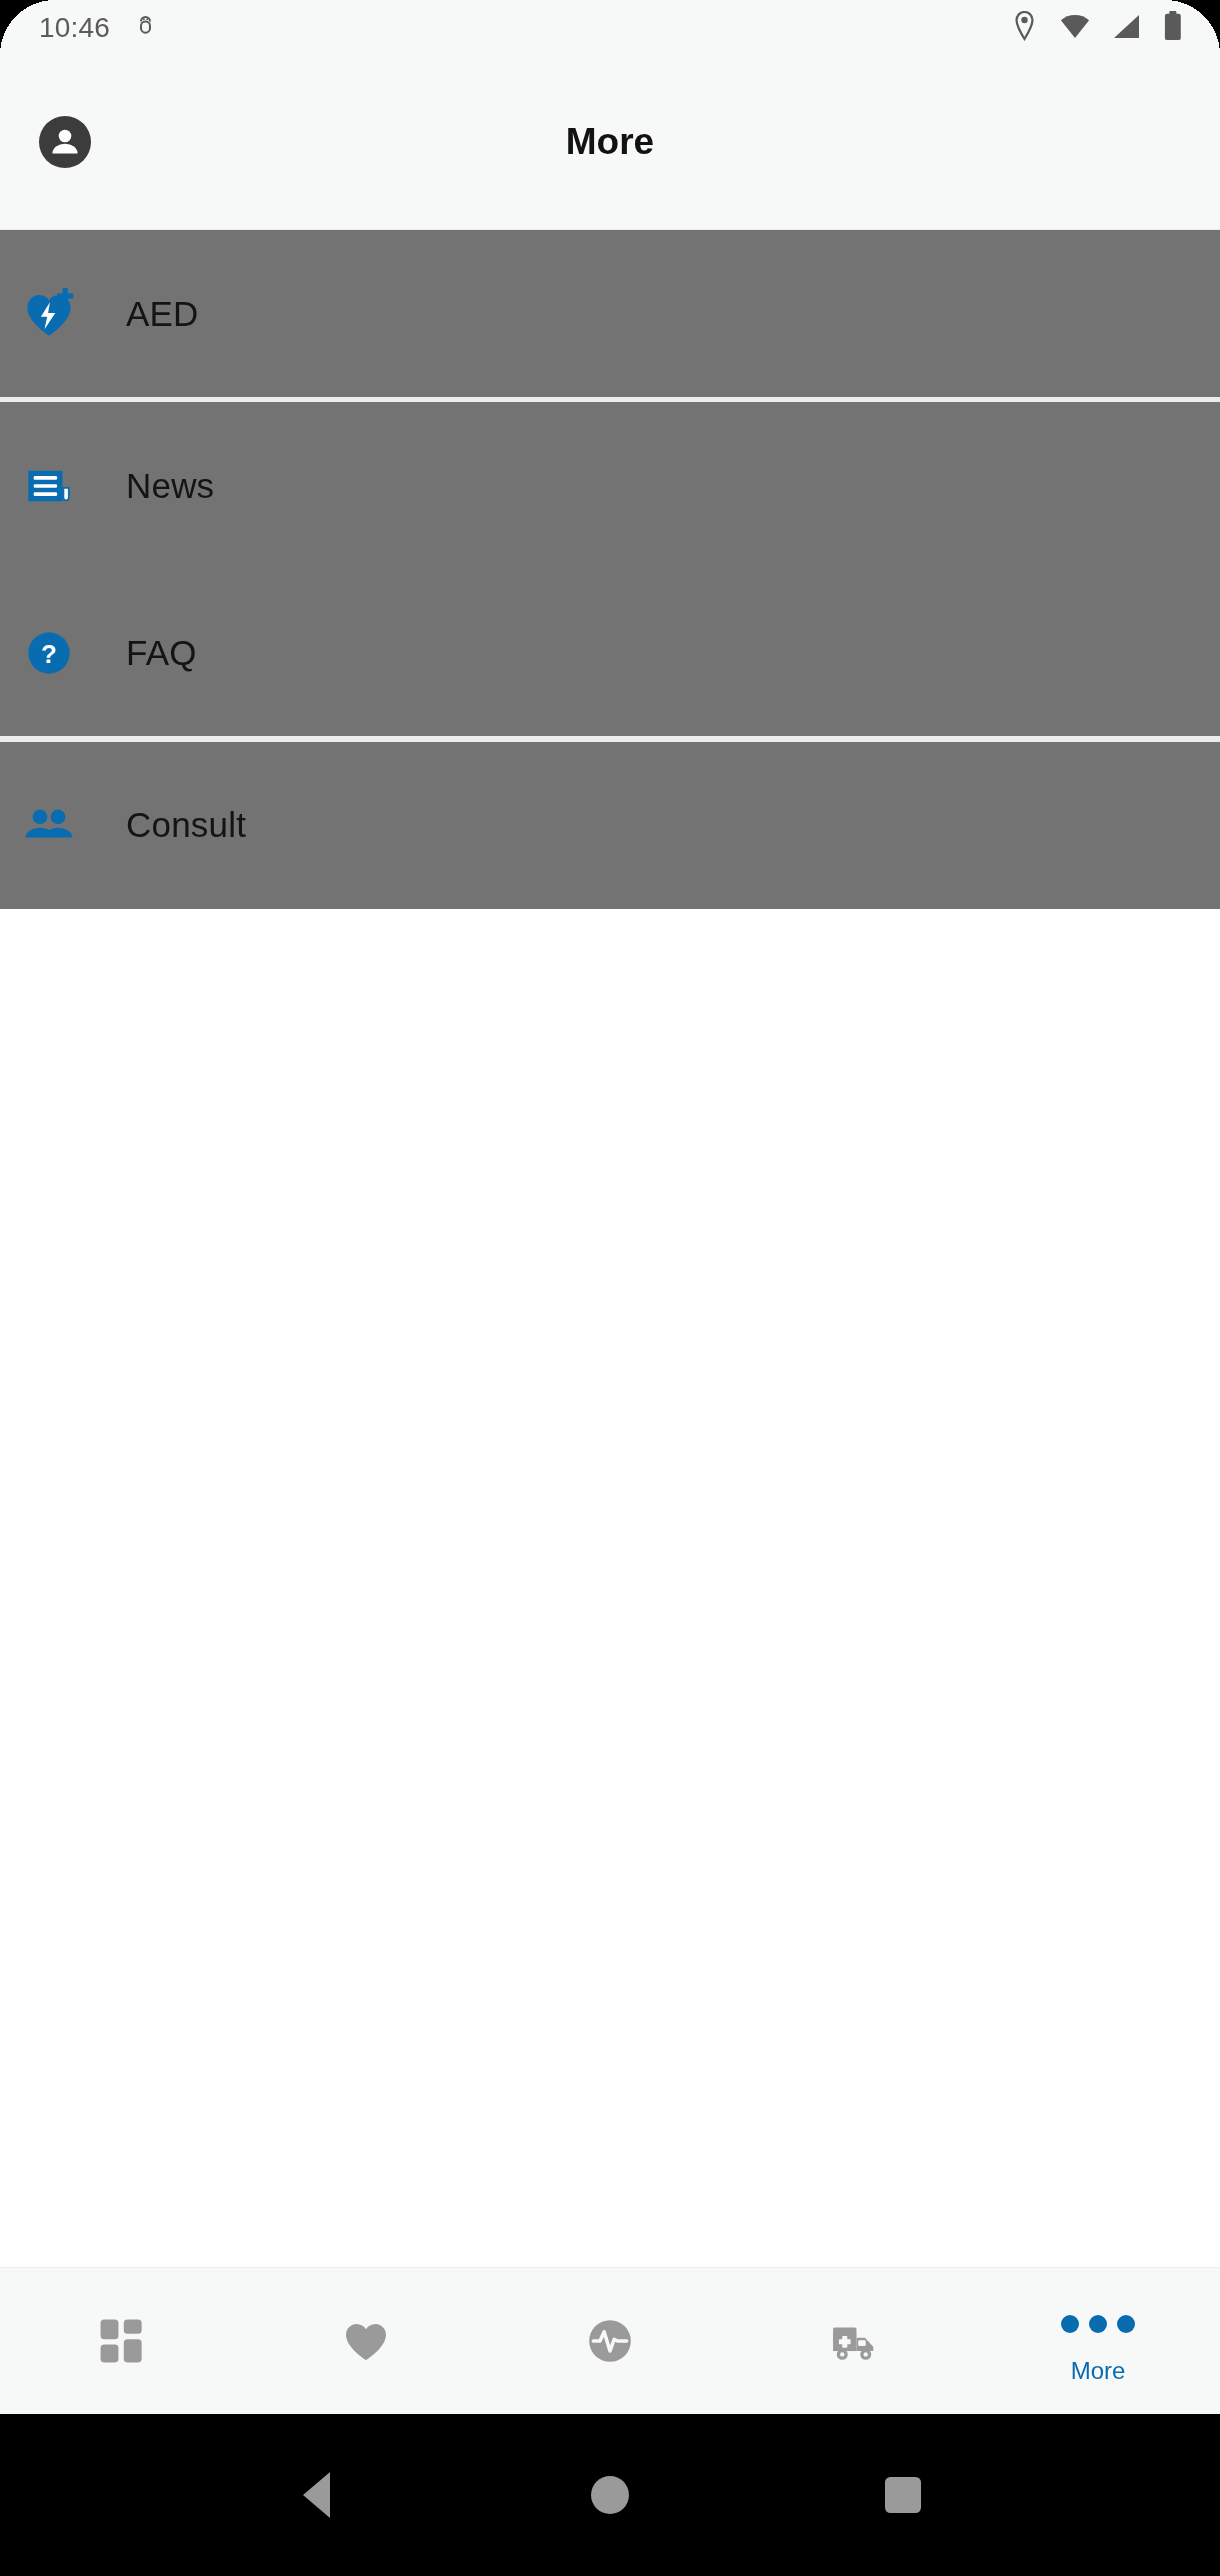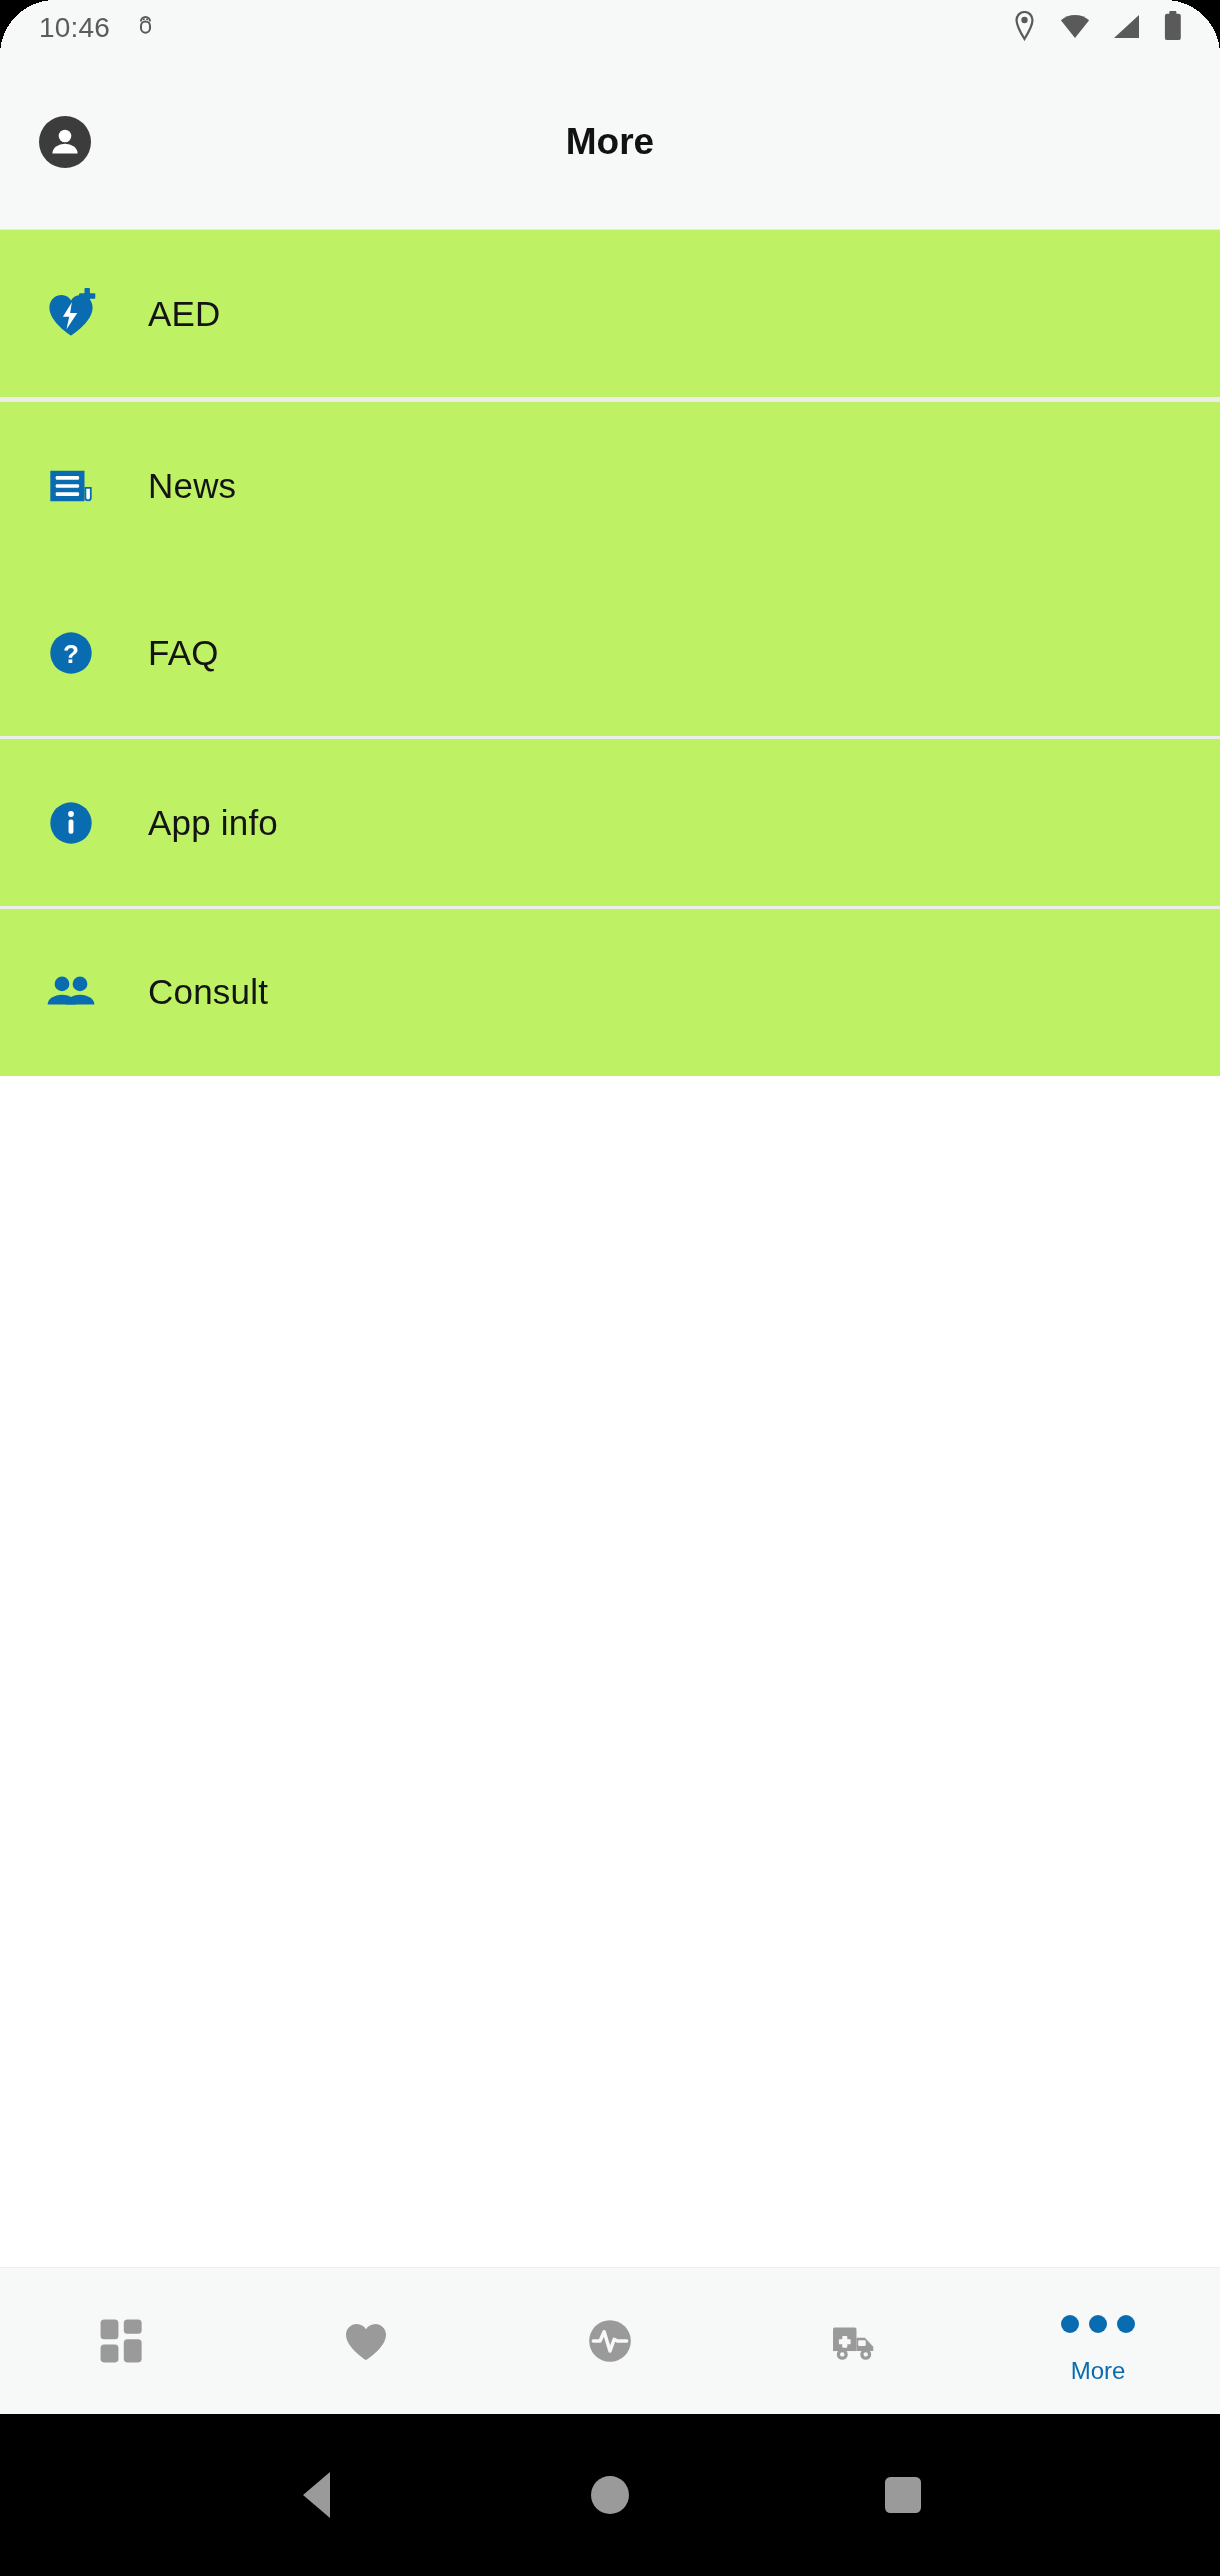--- a/index.html
+++ b/index.html
@@ -55,22 +55,22 @@
   }
 
   
   .content{ background:#ffffff; }
   .section{ }
   .divider{ height:2.7px; background:#ececec; width:100%; }
 
   .row{
     display:flex; align-items:center;
     height:167px;
-    padding-left:43px;
-    background:#bef264;
+    padding-left:21px;
+    background:#737373;
     cursor:pointer;
   }
   .row .ico{
     width:55px; height:55px;
     display:flex; align-items:center; justify-content:center;
     flex:0 0 55px;
   }
   .row .label{
     margin-left:50px;
     font-size:35px;
@@ -226,32 +226,20 @@
           <svg width="54" height="54" viewBox="0 0 60 60">
             <circle cx="30" cy="30" r="23" fill="#0a6cb0"></circle>
             <text x="30" y="41" text-anchor="middle" font-family="Liberation Sans, sans-serif" font-size="29" font-weight="bold" fill="#ffffff">?</text>
           </svg>
         </span>
         <span class="label">FAQ</span>
       </div>
     </div>
     <div class="divider"></div>
 
-    <div class="section">
-      <div class="row">
-        <span class="ico">
-          <svg width="54" height="54" viewBox="0 0 60 60">
-            <circle cx="30" cy="30" r="23" fill="#0a6cb0"></circle>
-            <circle cx="30" cy="20" r="3.2" fill="#ffffff"></circle>
-            <rect x="27.3" y="26" width="5.4" height="16" rx="2.4" fill="#ffffff"></rect>
-          </svg>
-        </span>
-        <span class="label">App info</span>
-      </div>
-    </div>
     <div class="divider"></div>
 
     <div class="section">
       <div class="row">
         <span class="ico">
           <svg width="54" height="54" viewBox="0 0 60 60">
             <circle cx="20" cy="21" r="8.2" fill="#0a6cb0"></circle>
             <circle cx="40" cy="21" r="8.2" fill="#0a6cb0"></circle>
             <path d="M4 44 a16 11 0 0 1 32 0 z" fill="#0a6cb0"></path>
             <path d="M24 44 a16 11 0 0 1 32 0 z" fill="#0a6cb0"></path>

